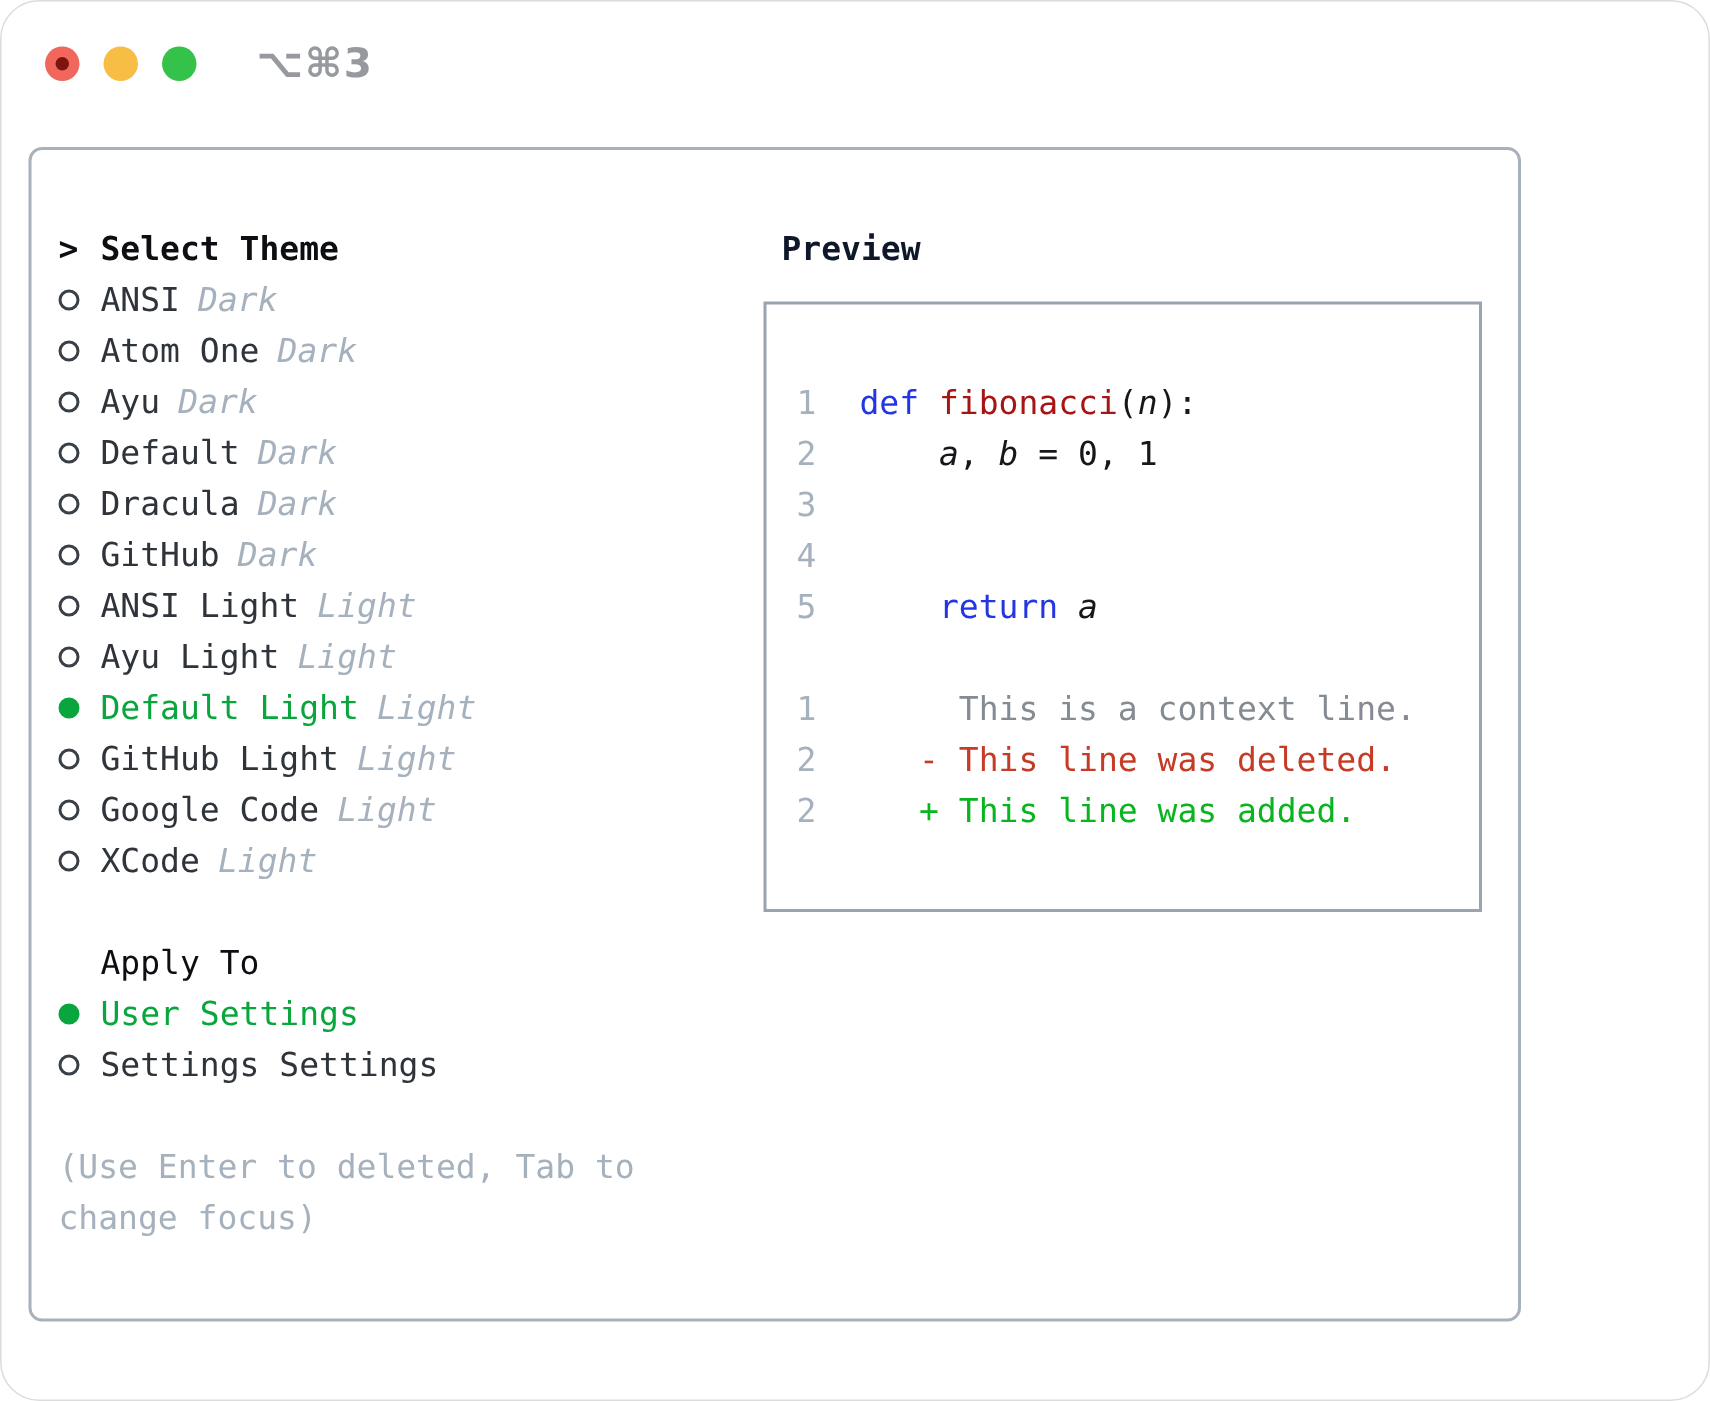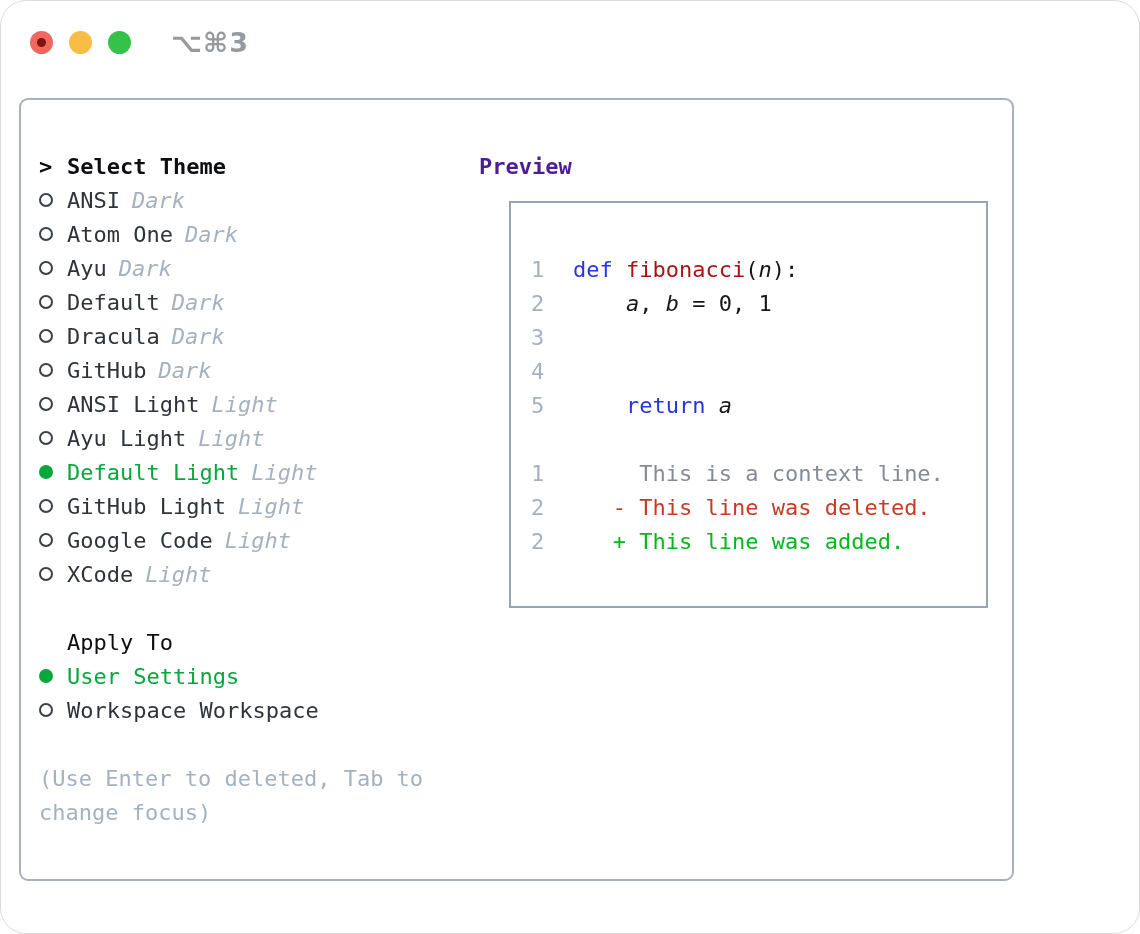--- a/index.html
+++ b/index.html
@@ -27,22 +27,22 @@
   .row{display:flex;align-items:center;height:34px;white-space:pre;}
   .marker{width:28px;display:flex;align-items:center;flex:none;}
   .pointer,.list-title{font-weight:bold;color:#0c0e12;}
   .ring{width:14px;height:14px;box-sizing:border-box;border:2px solid #3a4047;border-radius:50%;}
   .ring.sel{background:var(--selected_green,#08a63c);border-color:var(--selected_green,#08a63c);}
   .name.sel{color:var(--selected_green,#08a63c);}
   .variant{color:var(--muted_gray,#a6b1be);margin-left:0.55em;font-style:italic;}
   .apply-title{color:#0c0e12;}
   .hint{color:var(--muted_gray,#a6b1be);}
   
-  .preview-title{position:absolute;left:458px;top:49px;height:34px;display:flex;align-items:center;
-                 font-size:22px;font-weight:bold;color:#4c1d95;}
+  .preview-title{position:absolute;left:500px;top:49px;height:34px;display:flex;align-items:center;
+                 font-size:22px;font-weight:bold;color:#0f172a;}
   .preview-box{position:absolute;left:488px;top:101px;width:479px;height:407px;box-sizing:border-box;
                border:2px solid var(--preview_border,#9aa3b0);
                padding:49px 0 0 20px;font-size:22px;overflow:hidden;}
   .pline{display:flex;align-items:center;height:34px;white-space:pre;}
   .lnum{width:28px;flex:none;color:var(--muted_gray,#a6b1be);}
   .lcode{white-space:pre;color:var(--code_text,#15171b);margin-left:14px;}
   #diff-group{margin-top:34px;}
   .seg.kw{color:var(--keyword_blue,#2436e4);}
   .seg.fn{color:var(--function_red,#a81414);}
   .seg.var{font-style:italic;}
@@ -85,21 +85,21 @@
           <div class="row"><span class="marker"><span class="ring"></span></span><span class="name">Google Code</span><span class="variant">Light</span></div>
           <div class="row"><span class="marker"><span class="ring"></span></span><span class="name">XCode</span><span class="variant">Light</span></div>
         </div>
       <div class="row"></div>
       <div class="row">
         <span class="marker"></span>
         <span class="apply-title">Apply To</span>
       </div>
       <div id="apply-options">
           <div class="row"><span class="marker"><span class="ring sel"></span></span><span class="name sel">User Settings</span></div>
-          <div class="row"><span class="marker"><span class="ring"></span></span><span class="name">Workspace Workspace</span></div>
+          <div class="row"><span class="marker"><span class="ring"></span></span><span class="name">Settings Settings</span></div>
         </div>
       <div class="row"></div>
       <div class="hint">
         <div class="row">(Use Enter to deleted, Tab to</div>
         <div class="row">change focus)</div>
       </div>
     </div>
 
     <div class="preview-title">Preview</div>
     <div class="preview-box">

